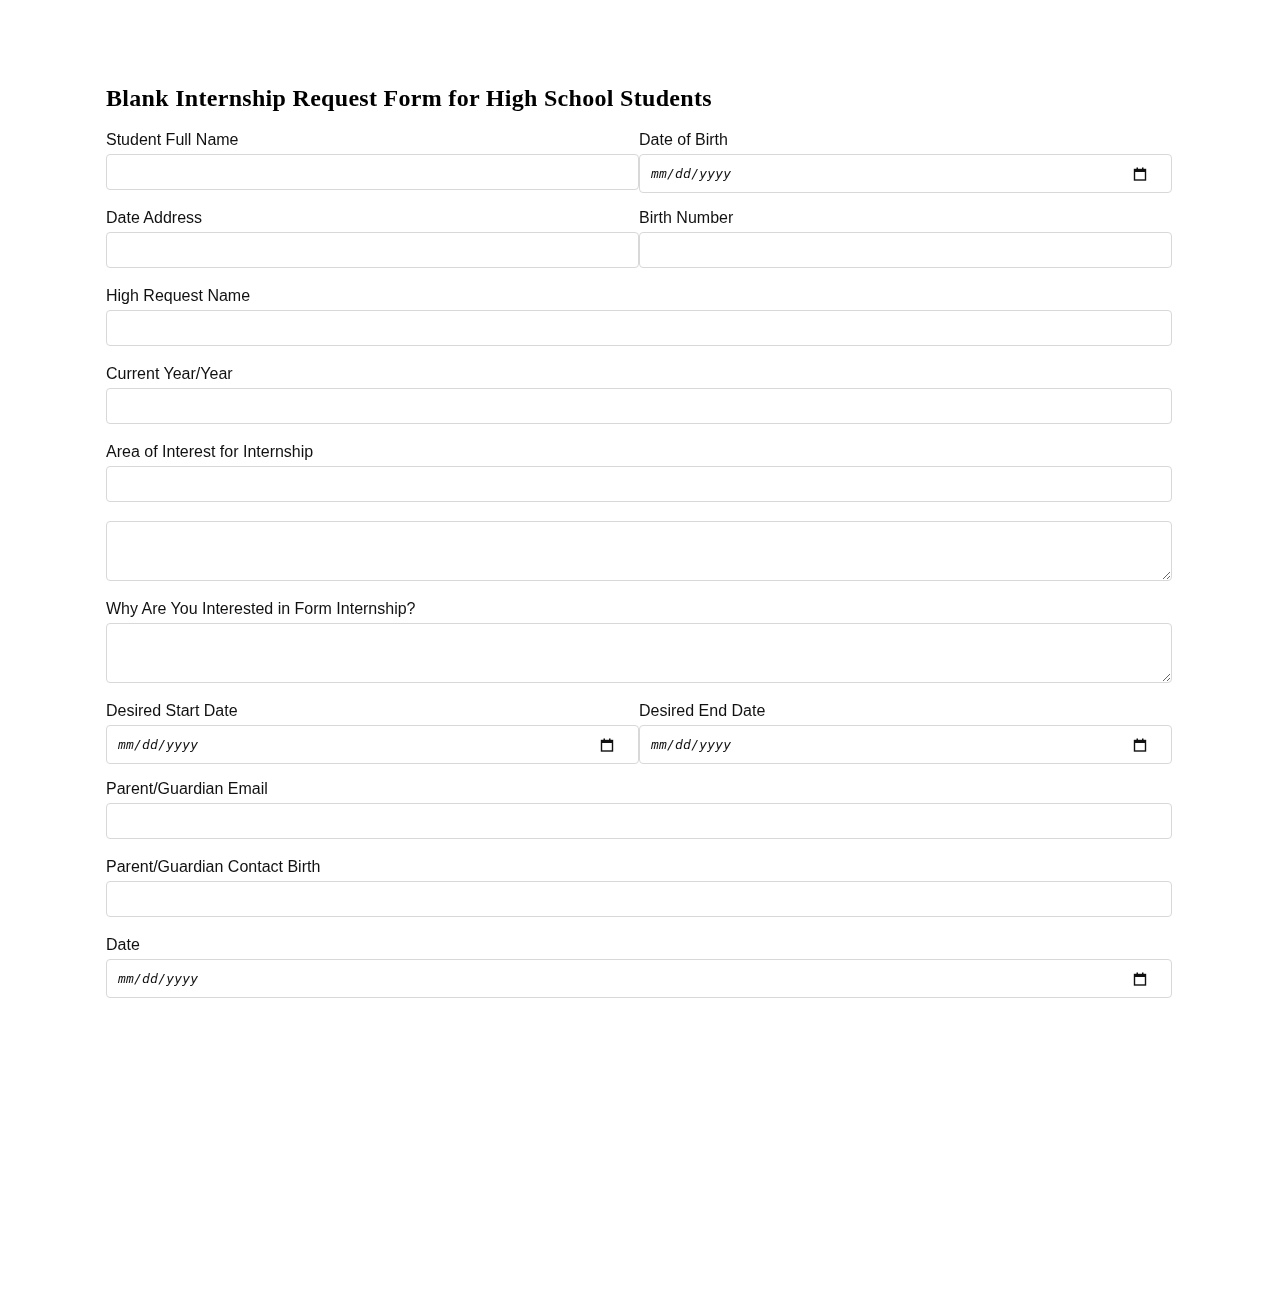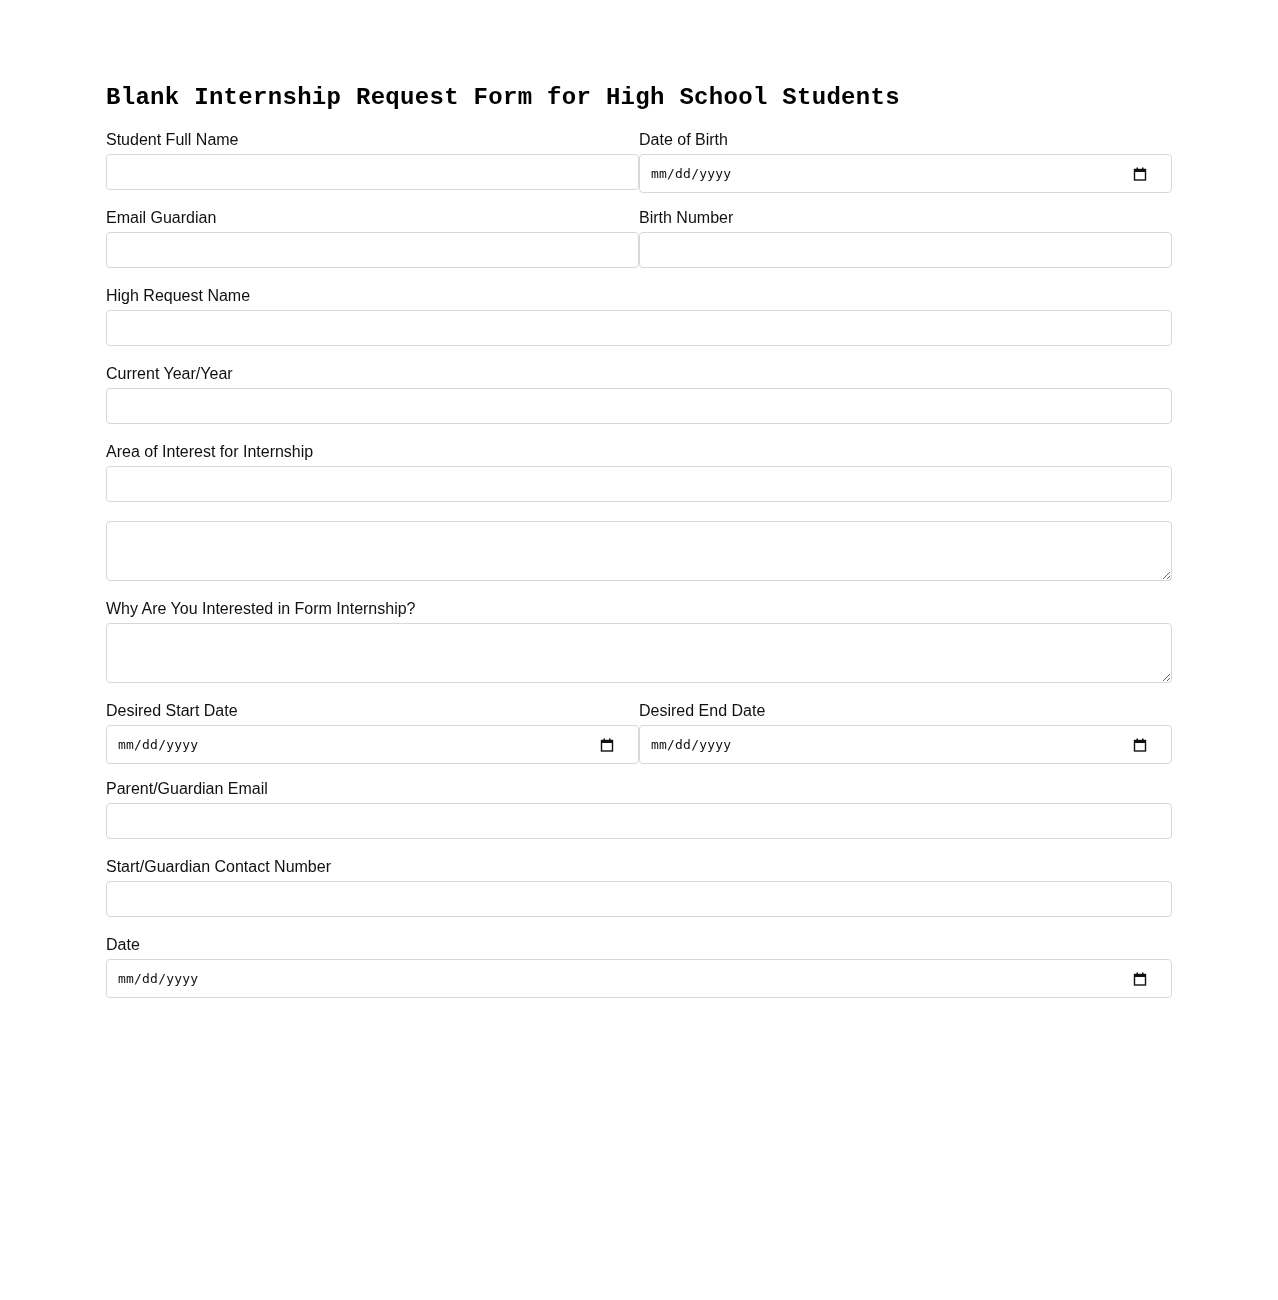--- a/index.html
+++ b/index.html
@@ -1,24 +1,24 @@
 <!DOCTYPE html>
 <html><head>
   <meta charset="utf-8">
   <style>
     html, body { margin: 0; padding: 0; background: #ffffff; }
     body { width: 1278px; height: 1300px; font-family: "Liberation Sans", sans-serif; color: #000; }
     .container { position: absolute; left: 106px; top: 82px; width: 1066px; }
-    h1 { font-family: Liberation Mono, monospace; font-size: 24px; font-weight: bold; margin: 0; height: 34px; line-height: 32px; letter-spacing: 0.3px; }
+    h1 { font-family: Liberation Serif, serif; font-size: 24px; font-weight: bold; margin: 0; height: 34px; line-height: 32px; letter-spacing: 0.3px; }
     .row { display: flex; }
     .field { flex: 1; display: flex; flex-direction: column; margin-bottom: 20px; }
     label { font-size: 16px; line-height: 18px; height: 18px; margin-bottom: 5px; color: #111; }
     .row.first { margin-top: 15px; }
     input.txt { box-sizing: border-box; height: 36px; border: 1px solid #d8d8d8; border-radius: 4px; padding: 0 10px; font-size: 15px; font-family: "Liberation Sans", sans-serif; background: #fff; outline: none; }
-    .date { box-sizing: border-box; height: 39px; border: 1px solid #d8d8d8; border-radius: 4px; display: flex; align-items: center; justify-content: space-between; padding: 0 24px 0 11px; background: #fff; cursor: text; }
+    .date { box-sizing: border-box; height: 39px; border: 1px solid #d8d8d8; border-radius: 4px; display: flex; align-items: center; justify-content: space-between; padding: 0 24px 0 11px; background: #fff; cursor: text; font-style: italic; }
     .date .ph { font-family: "DejaVu Sans Mono", monospace; font-size: 13px; color: #111; letter-spacing: 0.2px; }
     .cal { width: 14px; height: 14px; position: relative; cursor: pointer; }
     .cal svg { display: block; }
     textarea { box-sizing: border-box; height: 60px; border: 1px solid #d8d8d8; border-radius: 4px; resize: vertical; font-family: "Liberation Sans", sans-serif; font-size: 15px; padding: 8px 10px; outline: none; }
   </style>
 </head>
 <body>
 
 <div class="container">
   <h1>Blank Internship Request Form for High School Students</h1>
@@ -39,21 +39,21 @@
               <rect x="3.5" y="0.5" width="1.5" height="3" fill="#111"></rect>
               <rect x="9" y="0.5" width="1.5" height="3" fill="#111"></rect>
             </svg>
         </span>
       </div>
     </div>
   </div>
 
   <div class="row" style="margin-top:-4px">
     <div class="field">
-      <label>Email Guardian</label>
+      <label>Date Address</label>
       <input class="txt" type="email" value="" style="">
     </div>
     <div class="field">
       <label>Birth Number</label>
       <input class="txt" type="tel" value="" style="">
     </div>
   </div>
 
   <div class="field" style="margin-top:-1px">
     <label>High Request Name</label>
@@ -109,21 +109,21 @@
       </div>
     </div>
   </div>
 
   <div class="field" style="margin-top:-4px">
     <label>Parent/Guardian Email</label>
     <input class="txt" type="text" value="" style="">
   </div>
 
   <div class="field" style="margin-top:-1px">
-    <label>Start/Guardian Contact Number</label>
+    <label>Parent/Guardian Contact Birth</label>
     <input class="txt" type="tel" value="" style="">
   </div>
 
   <div class="field" style="margin-top:-1px">
     <label>Date</label>
     <div class="date">
       <span class="ph">mm/dd/yyyy</span>
       <span class="cal">
         <svg width="14" height="14" viewBox="0 0 14 14">
             <rect x="1.5" y="2.5" width="11" height="10.5" fill="none" stroke="#111" stroke-width="1.4"></rect>

